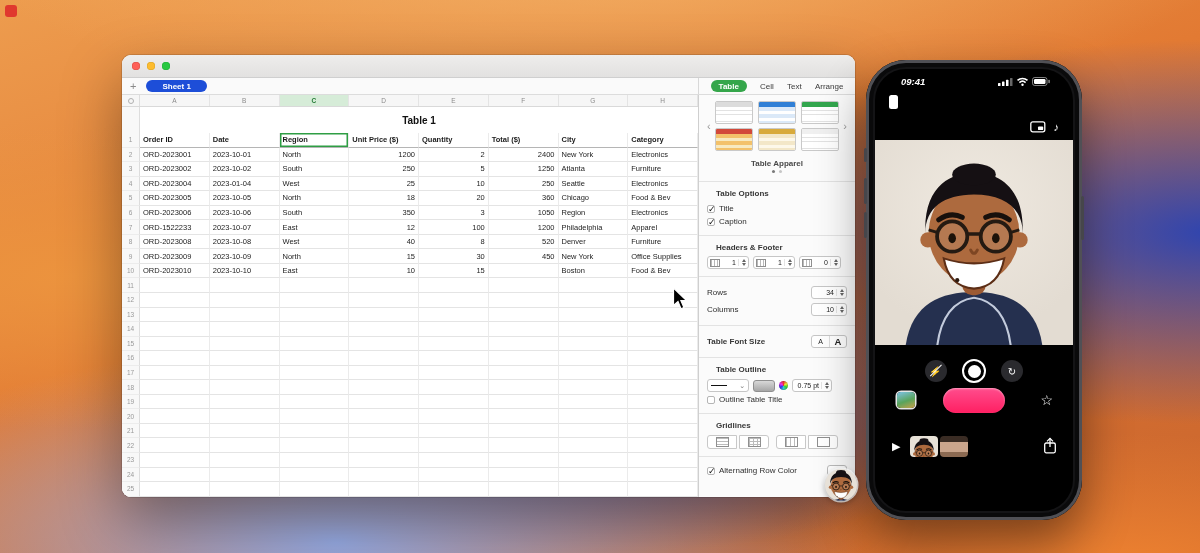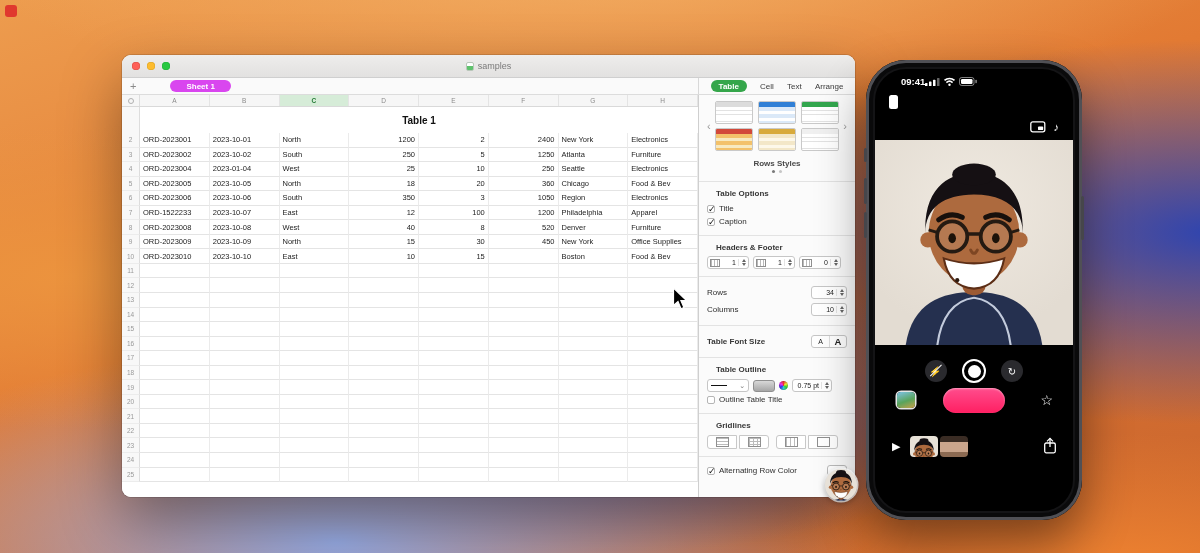--- a/index.html
+++ b/index.html
@@ -29,21 +29,21 @@
   .light.red { background:#ff5f57; box-shadow:inset 0 0 0 .5px #d94c44; }
   .light.yel { background:#febc2e; box-shadow:inset 0 0 0 .5px #d9a325; }
   .light.grn { background:#28c840; box-shadow:inset 0 0 0 .5px #1fae35; }
   .title-wrap { position:absolute; left:0; right:0; display:flex; align-items:center; justify-content:center; gap:4px; pointer-events:none; }
   .doc-icon { width:8px; height:9px; border-radius:2px; background:linear-gradient(180deg,#fff 40%,#5fc26d 40%); border:1px solid #b9c7ba; }
   .win-title { font-size:9px; color:#7a7a7a; }
 
   .tabbar { height:17px; background:#fafafa; border-bottom:1px solid #dcdcdc; display:flex; }
   .tabbar-left { flex:1; display:flex; align-items:center; gap:10px; padding-left:8px; }
   .addtab { font-size:11px; color:#8a8a8a; line-height:10px; }
-  .sheet-pill { background:#d946ef; color:#fff; font-size:8px; font-weight:bold; padding:1.5px 16px; border-radius:8px;margin-left:24px; }
+  .sheet-pill { background:#1d4ed8; color:#fff; font-size:8px; font-weight:bold; padding:1.5px 16px; border-radius:8px; }
   .tabbar-right { width:157px; border-left:1px solid #d8d8d8; display:flex; align-items:center; justify-content:space-around; padding:0 5px; }
   .insp-tab { font-size:8px; color:#3a3a3a; }
   .insp-tab.active { background:#35a64b; color:#fff; padding:1.5px 8px; border-radius:8px; font-weight:bold; }
 
   .window-body { display:flex; height:402px; border-radius:0 0 9px 9px; overflow:hidden; }
   .sheet { flex:1; background:#fff; display:flex; flex-direction:column; }
 
   .colhead-row { display:flex; height:12px; background:#f6f6f6; border-bottom:1px solid #d9d9d9; flex:none; }
   .corner-cell { width:18px; border-right:1px solid #ddd; display:flex; align-items:center; justify-content:center; flex:none; }
   .corner-circle { width:6px; height:6px; border:1px solid #b0b0b0; border-radius:50%; display:block; }
@@ -134,21 +134,21 @@
   
   .phone { position:absolute; left:866px; top:60px; width:216px; height:460px; z-index:5; }
   .phone-frame { position:absolute; inset:0; border-radius:40px; background:#141416;
     box-shadow:inset 0 0 0 3px #505055, inset 0 0 0 7px #0a0a0b, 0 22px 48px rgba(0,0,0,.45); }
   .side-btn { position:absolute; background:#46464b; border-radius:2px; }
   .btn-mute { left:-2px; top:88px; width:3px; height:14px; }
   .btn-vol1 { left:-2px; top:118px; width:3px; height:26px; }
   .btn-vol2 { left:-2px; top:152px; width:3px; height:26px; }
   .btn-pwr  { right:-2px; top:136px; width:3px; height:44px; }
   .screen { position:absolute; inset:9px; border-radius:31px; background:#000; overflow:hidden; }
-  .statusbar { position:absolute; top:7px; left:0; right:0; display:flex; justify-content:flex-start; align-items:center; padding:0 22px 0 26px; }
+  .statusbar { position:absolute; top:7px; left:0; right:0; display:flex; justify-content:space-between; align-items:center; padding:0 22px 0 26px;font-style:italic; }
   .p-time { color:#fff; font-size:9.5px; font-weight:bold; }
   .status-icons { display:flex; align-items:center; gap:3px; }
   .widget-ic { position:absolute; left:14px; top:26px; width:9px; height:14px; border-radius:2.5px; background:#fff; }
   .top-right-ics { position:absolute; right:14px; top:52px; display:flex; align-items:center; gap:8px; }
   .note { color:#fff; font-size:11px; line-height:11px; }
   .camera { position:absolute; top:71px; left:0; right:0; height:205px;
     background:radial-gradient(circle at 50% 32%, #efe9e0 0%, #e3dcd2 75%); overflow:hidden; }
   .camera svg { position:absolute; left:50%; bottom:-4px; transform:translateX(-50%); width:168px; height:193px; }
   .ctrl-row1 { position:absolute; top:290px; left:0; right:0; display:flex; align-items:center; justify-content:center; gap:15px; }
   .cbtn { width:22px; height:22px; border-radius:50%; background:rgba(46,46,50,.92); display:flex; align-items:center; justify-content:center;
@@ -209,24 +209,20 @@
   <div class="wallpaper"></div>
   <div class="record-dot"></div>
 
   <div class="window">
     <div class="titlebar">
       <div class="lights">
         <span class="light red"></span>
         <span class="light yel"></span>
         <span class="light grn"></span>
       </div>
-      <div class="title-wrap">
-        <span class="doc-icon"></span>
-        <span class="win-title">samples</span>
-      </div>
     </div>
 
     <div class="tabbar">
       <div class="tabbar-left">
         <span class="addtab">+</span>
         <span class="sheet-pill">Sheet 1</span>
       </div>
       <div class="tabbar-right">
         <span class="insp-tab active">Table</span>
         <span class="insp-tab">Cell</span>
@@ -248,20 +244,31 @@
             <div class="colhead">E</div>
             <div class="colhead">F</div>
             <div class="colhead">G</div>
             <div class="colhead">H</div>
           </div>
         <div class="title-row">
           <div class="title-gut"></div>
           <div class="title-cell">Table 1</div>
         </div>
         <div class="grid-body">
+            <div class="grow">
+              <div class="gut">1</div>
+              <div class="cell hdr">Order ID</div>
+              <div class="cell hdr">Date</div>
+              <div class="cell hdr selcell">Region</div>
+              <div class="cell hdr">Unit Price ($)</div>
+              <div class="cell hdr">Quantity</div>
+              <div class="cell hdr">Total ($)</div>
+              <div class="cell hdr">City</div>
+              <div class="cell hdr">Category</div>
+            </div>
             <div class="grow">
               <div class="gut">2</div>
               <div class="cell">ORD-2023001</div>
               <div class="cell">2023-10-01</div>
               <div class="cell">North</div>
               <div class="cell num">1200</div>
               <div class="cell num">2</div>
               <div class="cell num">2400</div>
               <div class="cell">New York</div>
               <div class="cell">Electronics</div>
@@ -540,21 +547,21 @@
               </div>
             <div class="sty t5">
                 <span class="sty-h"></span>
               </div>
             <div class="sty t6">
                 <span class="sty-h"></span>
               </div>
           </div>
           <span class="pg-arrow">›</span>
         </div>
-        <div class="styles-caption">Rows Styles</div>
+        <div class="styles-caption">Table Apparel</div>
         <div class="dots">
             <span class="dot on"></span>
             <span class="dot"></span>
           </div>
 
         <div class="sep"></div>
         <div class="sec-title">Table Options</div>
         <div class="optrow">
           <span class="cb checked"></span>
           <span>Title</span>

